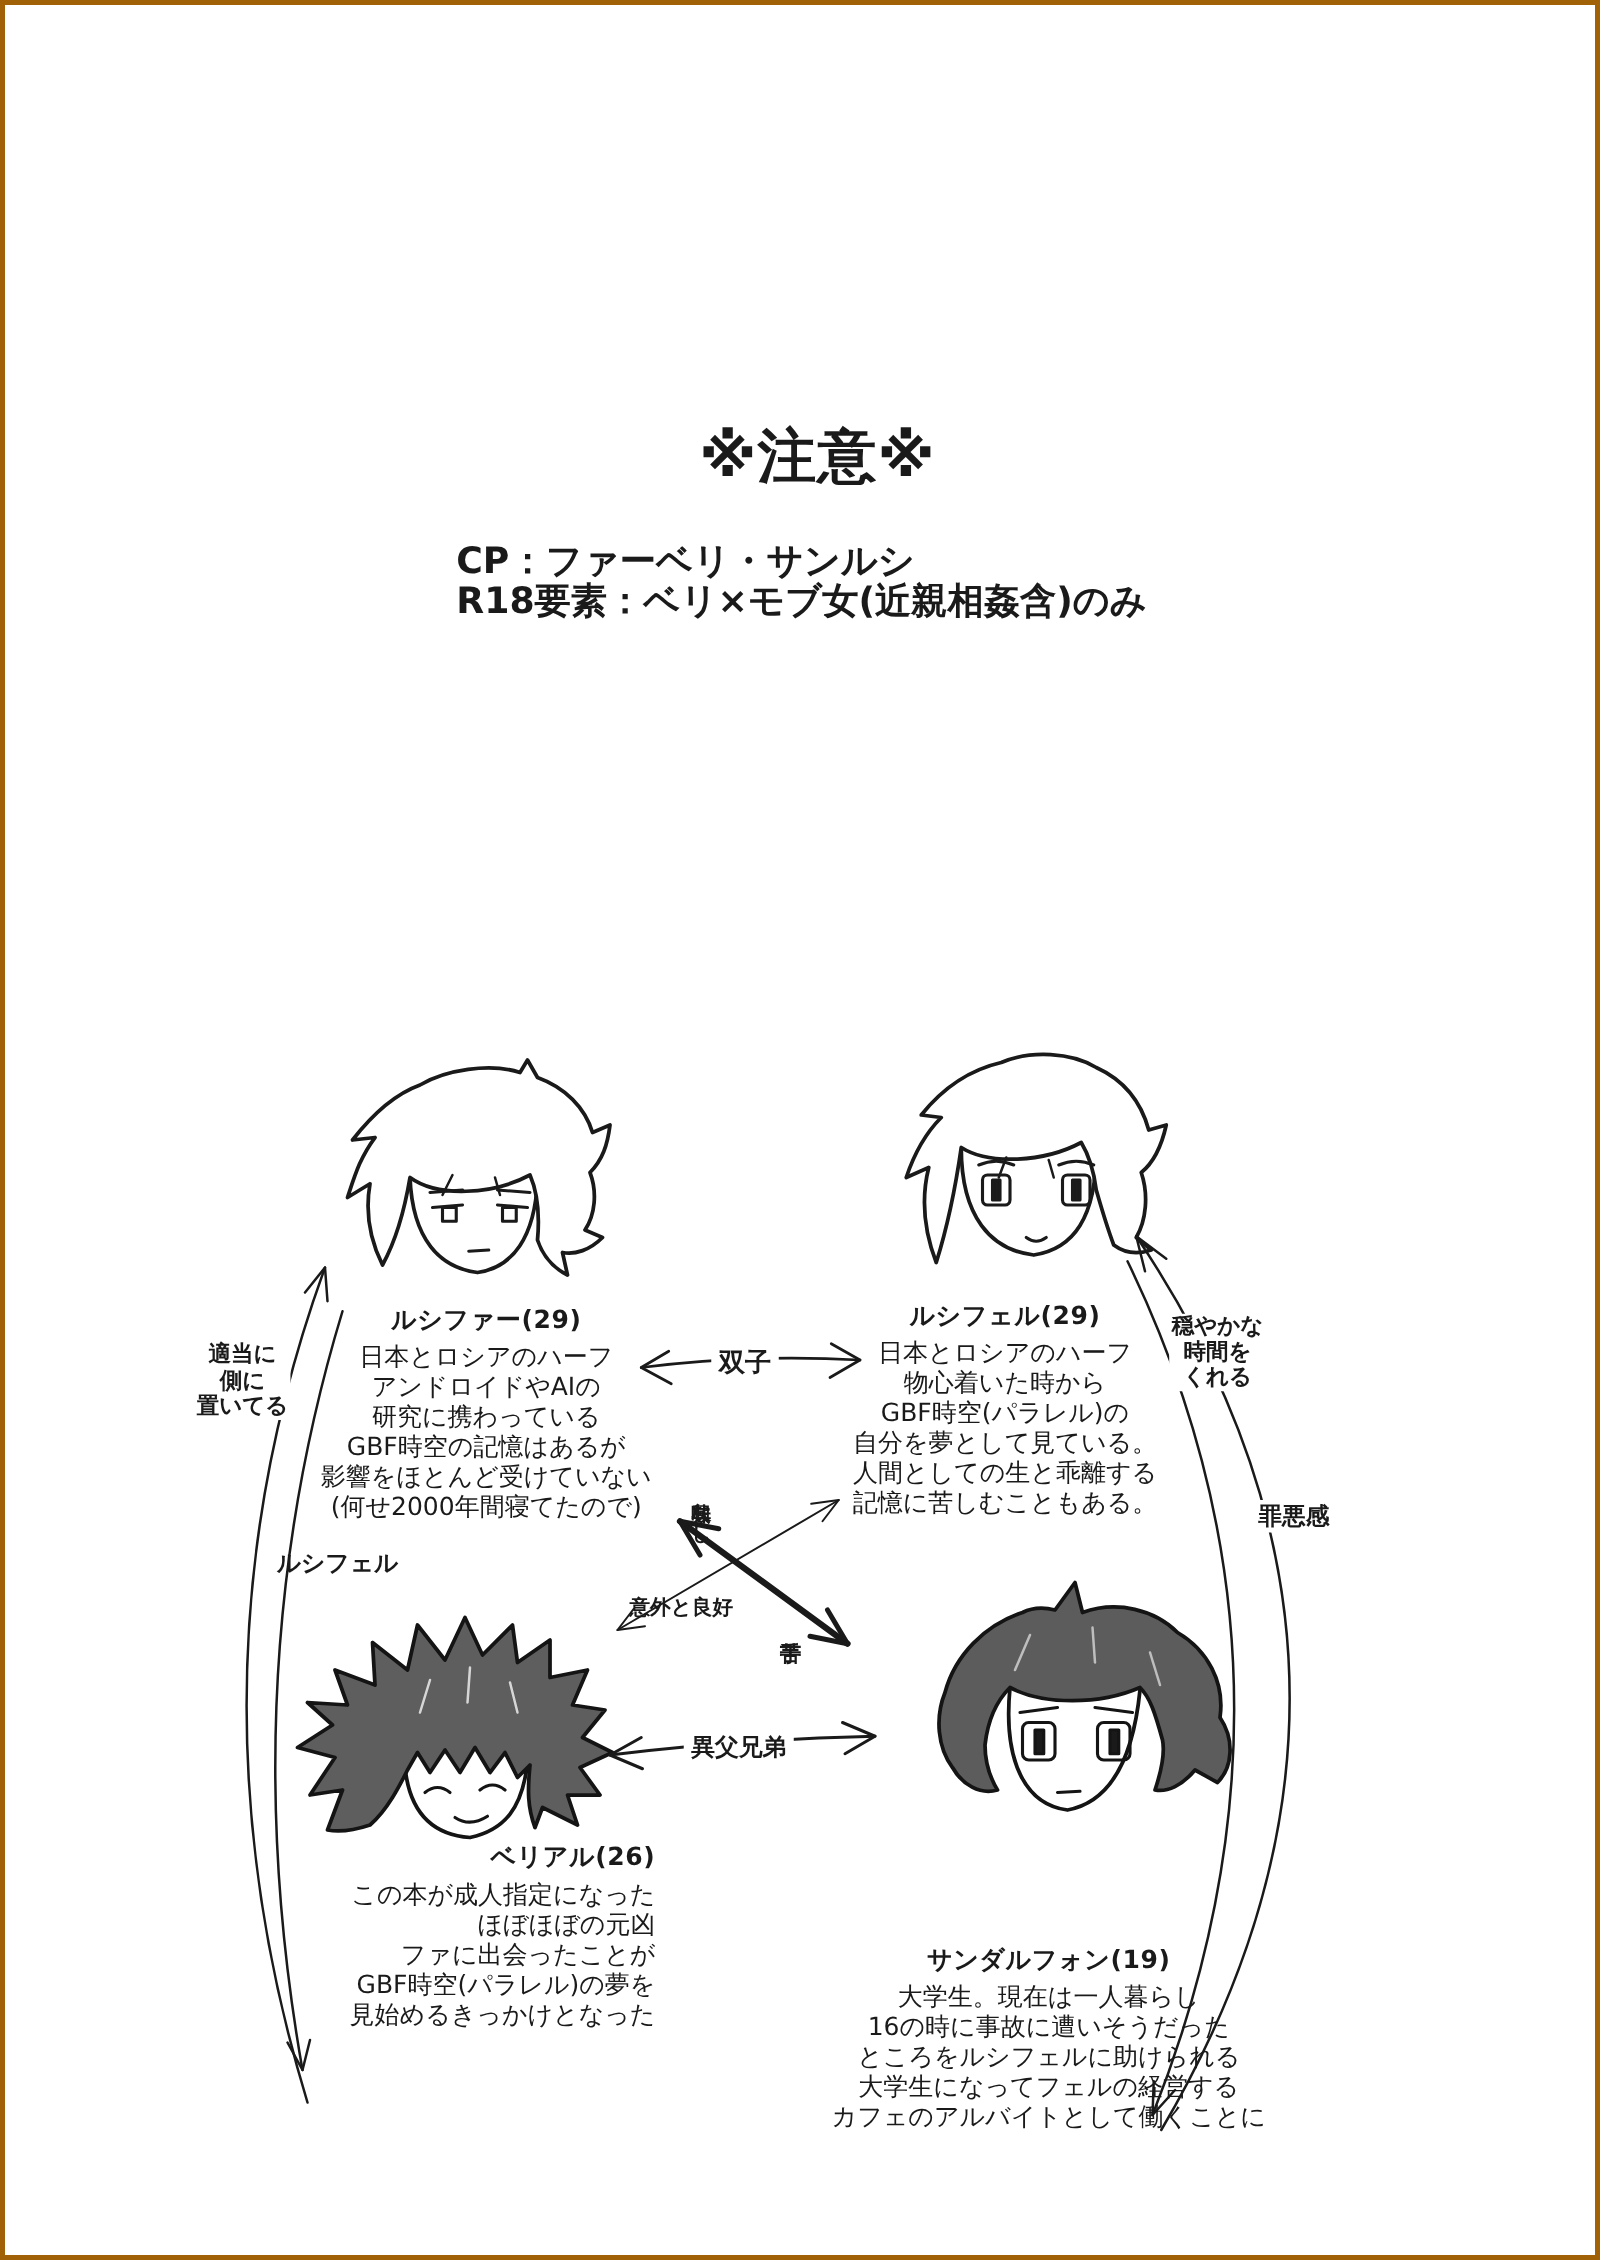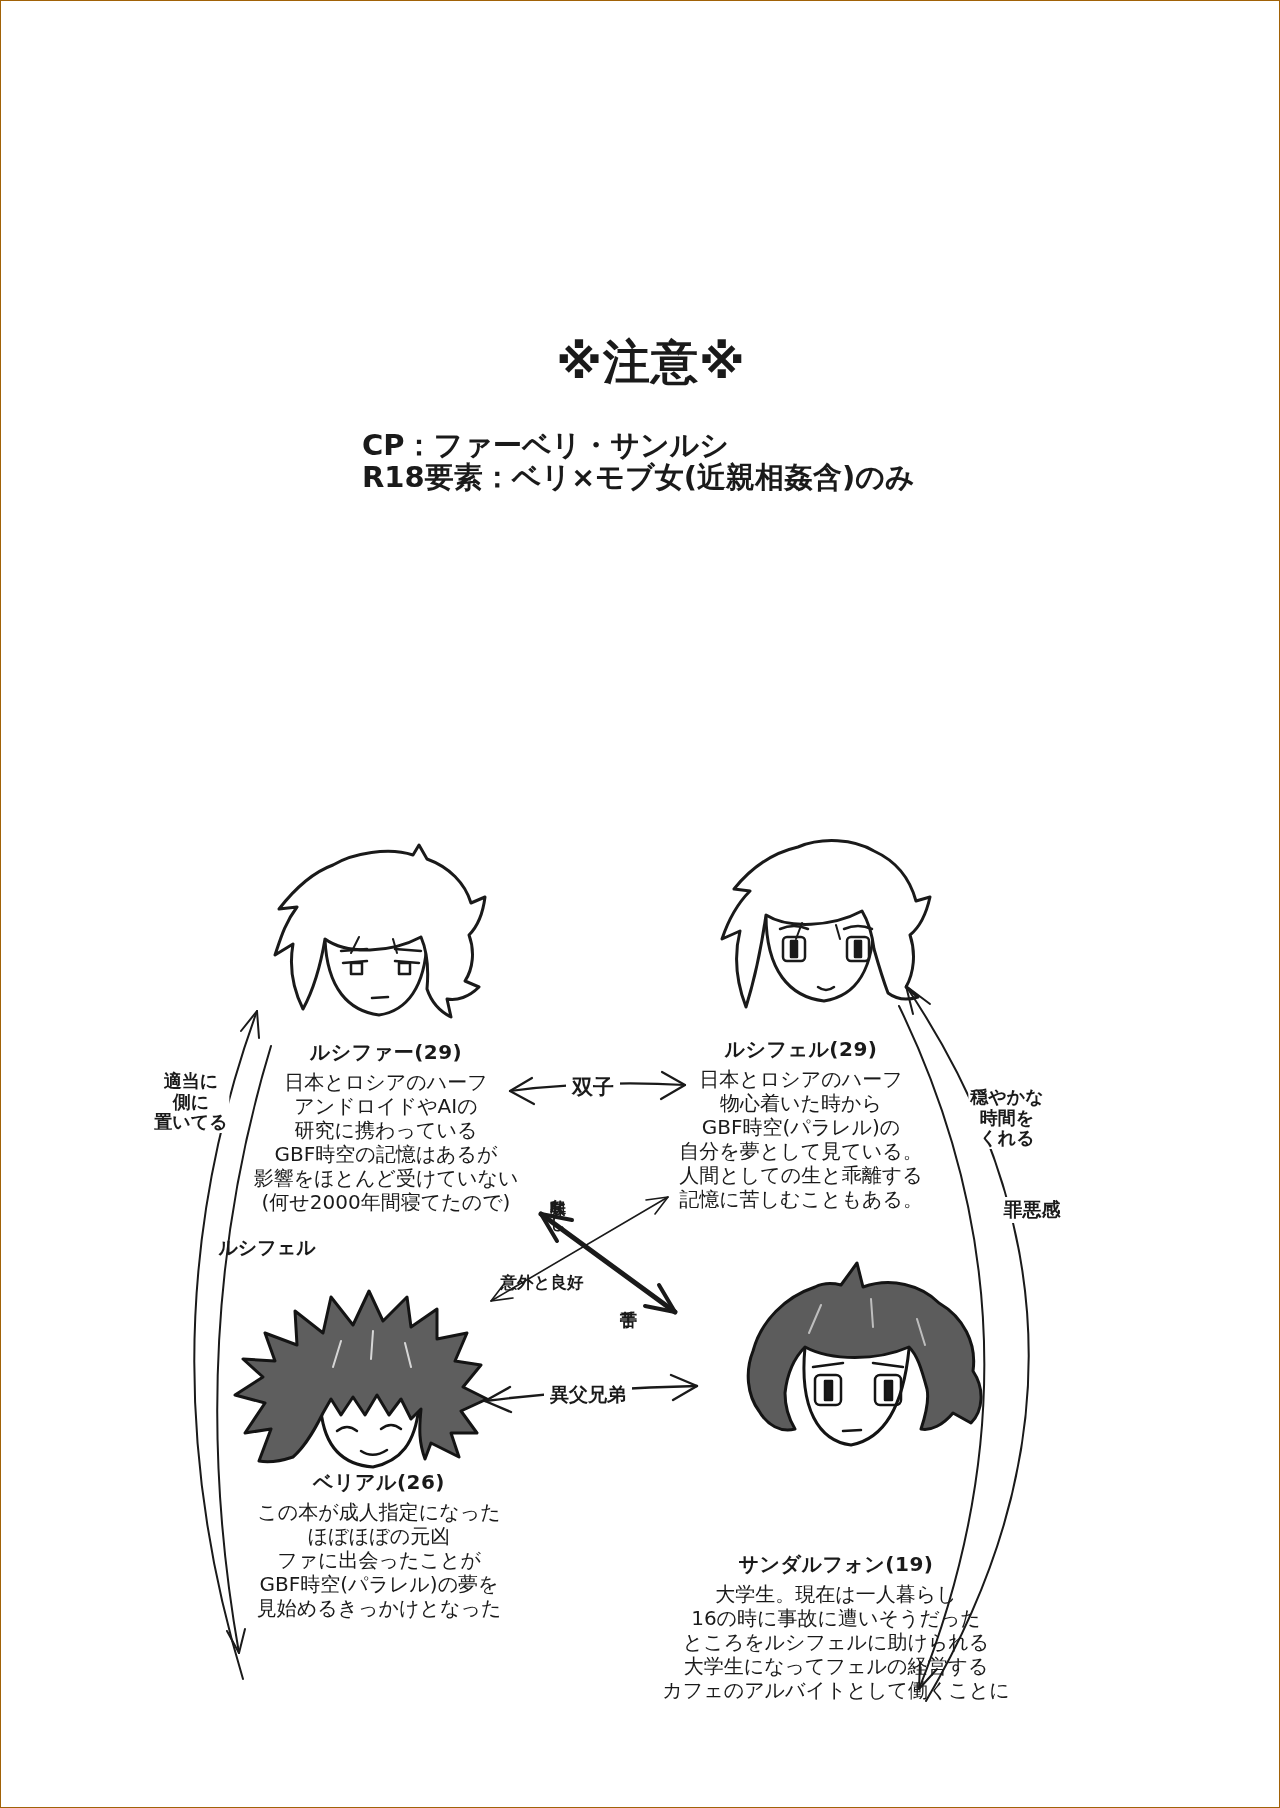--- a/index.html
+++ b/index.html
@@ -1,21 +1,21 @@
 <!DOCTYPE html>
 <html><head>
 <meta charset="utf-8">
 <style>
   html,body{margin:0;padding:0;background:#e8e8e8;}
   .page{
     position:relative;
     width:1280px;height:1808px;
     margin:0 auto;
     background:#ffffff;
-    border:1px solid #a16207;
+    border:4px solid #a16207;
     box-sizing:border-box;
     font-family:"DejaVu Sans","Liberation Sans",sans-serif;
     color:#1a1a1a;
     overflow:hidden;
   }
   .caution-title{
     position:absolute;left:650px;top:330px;transform:translateX(-50%);
     font-size:47px;font-weight:800;letter-spacing:1px;white-space:nowrap;
   }
   .info-block{
@@ -188,21 +188,21 @@
     <div class="char-desc">
       <div>日本とロシアのハーフ</div>
       <div>物心着いた時から</div>
       <div>GBF時空(パラレル)の</div>
       <div>自分を夢として見ている。</div>
       <div>人間としての生と乖離する</div>
       <div>記憶に苦しむこともある。</div>
     </div>
   </div>
 
-  <div class="char-block" style="left:378px;top:1468px;">
+  <div class="char-block" style="left:398px;top:1468px;text-align:right;">
     <div class="char-name">ベリアル(26)</div>
     <div class="char-desc">
       <div>この本が成人指定になった</div>
       <div>ほぼほぼの元凶</div>
       <div>ファに出会ったことが</div>
       <div>GBF時空(パラレル)の夢を</div>
       <div>見始めるきっかけとなった</div>
     </div>
   </div>
 
@@ -220,21 +220,21 @@
   <div class="lbl ctr bg" style="left:592px;top:1072px;font-size:21px;">双子</div>
 
   <div class="lbl ctr bg small-lines" style="left:190px;top:1070px;padding:0 2px;">
     <div>適当に</div>
     <div>側に</div>
     <div>置いてる</div>
   </div>
 
   <div class="lbl ctr" style="left:266px;top:1234px;font-size:19px;">ルシフェル</div>
 
-  <div class="lbl ctr bg small-lines" style="left:970px;top:1086px;padding:0 2px;margin-left:36px;">
+  <div class="lbl ctr bg small-lines" style="left:970px;top:1047px;padding:0 2px;">
     <div>穏やかな</div>
     <div>時間を</div>
     <div>くれる</div>
   </div>
 
   <div class="lbl ctr bg" style="left:1031px;top:1196px;font-size:19px;">罪悪感</div>
 
   <div class="lbl v" style="left:549px;top:1186px;height:38px;font-size:16px;line-height:17px;">興味なし</div>
 
   <div class="lbl ctr" style="left:541px;top:1271px;font-size:16.5px;">意外と良好</div>

